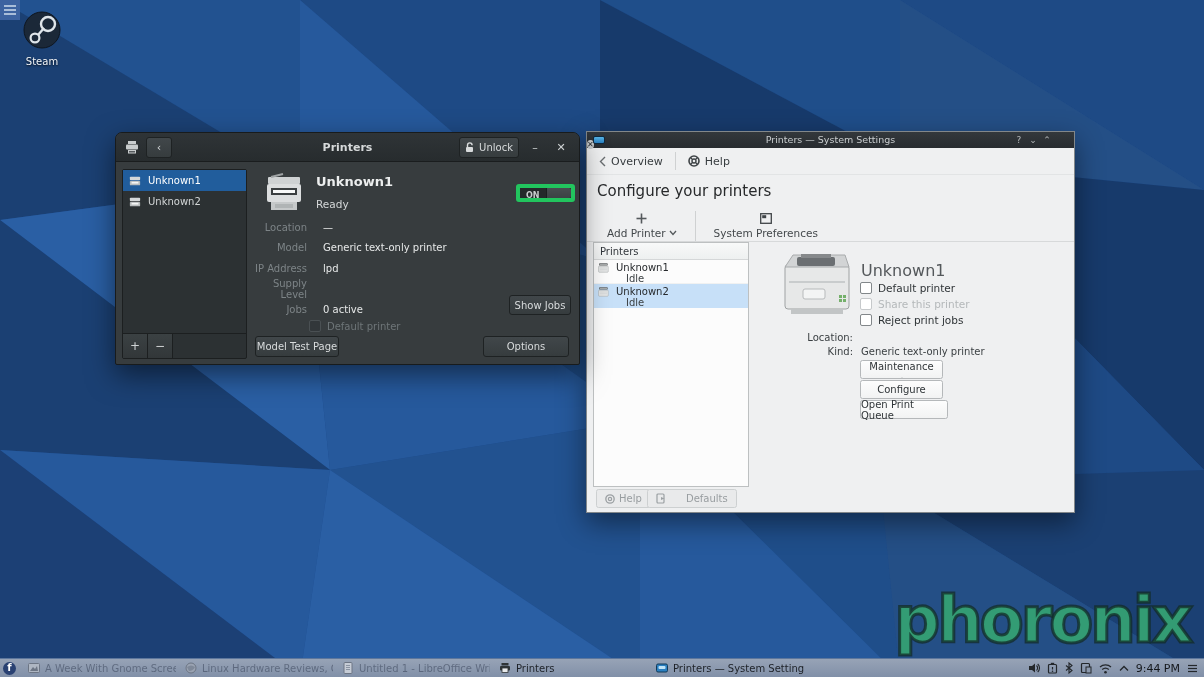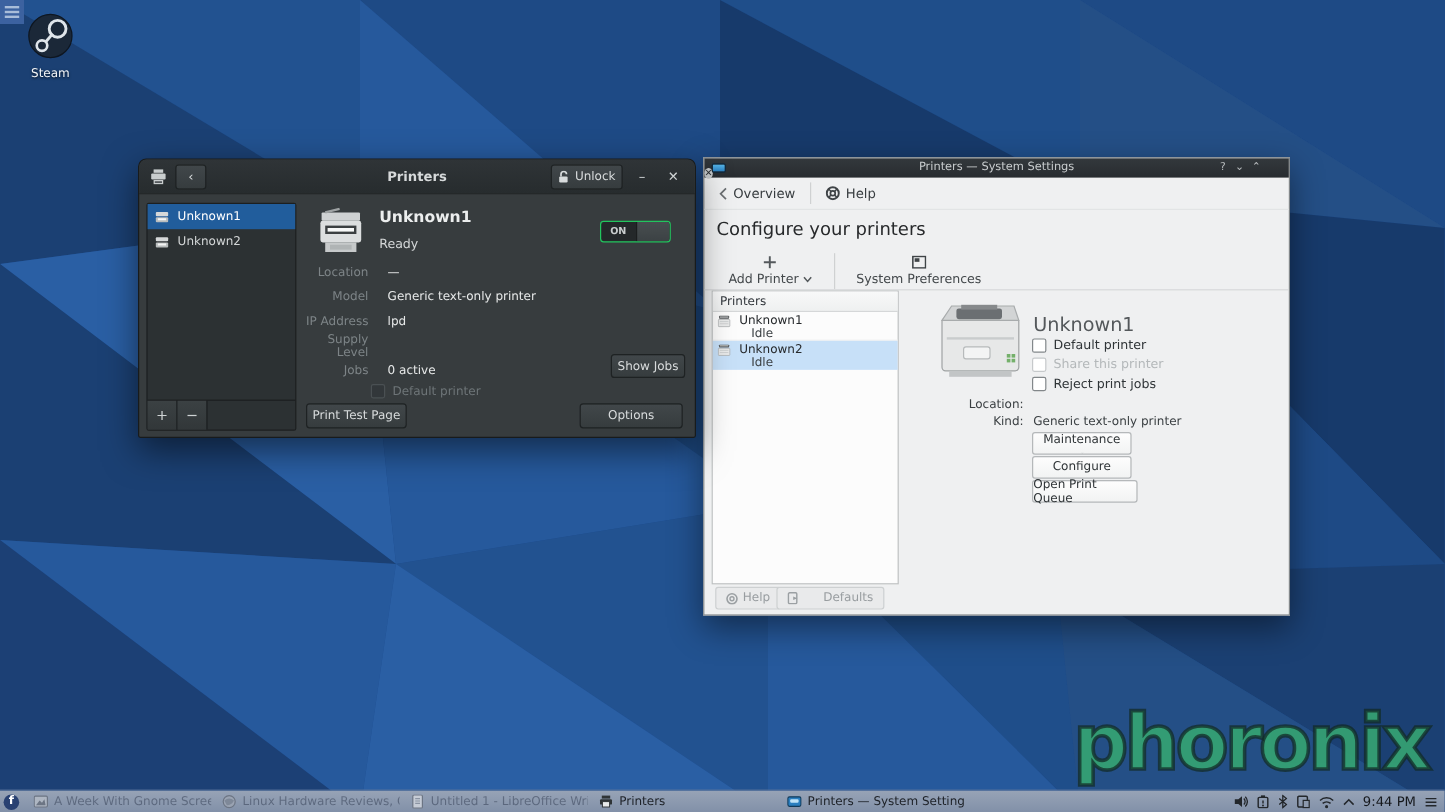--- a/index.html
+++ b/index.html
@@ -31,21 +31,21 @@
   #g-sidebar { position:absolute; left:6px; top:36px; width:125px; height:190px; background:#2c3133; border:1px solid #1c1f20; border-radius:2px; display:flex; flex-direction:column; }
   #g-list { flex:1; }
   .g-row-item { height:21px; display:flex; align-items:center; gap:7px; padding-left:6px; color:#d3d6d7; font-size:10px; }
   .g-row-item.sel { background:#215d9c; color:#fff; }
   #g-list-toolbar { height:25px; border-top:1px solid #1c1f20; display:flex; }
   .g-pm { width:25px; height:100%; background:linear-gradient(#3b4143,#323739); border-right:1px solid #1c1f20; color:#cfd3d4; font-size:12px; display:flex; align-items:center; justify-content:center; }
 
   #g-name { position:absolute; left:200px; top:41px; color:#eceeee; font-size:13px; font-weight:bold; }
   #g-status { position:absolute; left:200px; top:65px; color:#d4d7d8; font-size:10.5px; }
   #g-printer-img { position:absolute; left:147px; top:40px; }
-  #g-switch { position:absolute; right:20px; top:51px; width:59px; height:18px; background:#24282a; border:1px solid #22c55e; border-radius:3px; display:flex; }
+  #g-switch { position:absolute; right:4px; top:51px; width:59px; height:18px; background:#24282a; border:4px solid #22c55e; border-radius:3px; display:flex; }
   #g-switch .on-label { width:50%; text-align:center; line-height:16px; color:#c9cdce; font-size:8px; font-weight:bold; }
   #g-switch .handle { width:50%; background:linear-gradient(#474d50,#3c4244); border-left:1px solid #1b1e1f; border-radius:0 2px 2px 0; }
 
   #g-fields { position:absolute; left:133px; top:84px; right:10px; }
   .g-frow { display:flex; height:20.5px; align-items:center; font-size:10px; }
   .g-flabel { width:58px; text-align:right; color:#7d8487; flex:none; }
   .g-fvalue { margin-left:16px; color:#e7e9e9; }
   #g-showjobs { position:absolute; right:8px; top:162px; width:62px; height:20px; }
   #g-default { position:absolute; left:193px; top:187px; display:flex; align-items:center; gap:6px; }
   #g-default .cb { width:12px; height:12px; background:#32373a; border:1px solid #4a5053; border-radius:2px; }
@@ -243,21 +243,21 @@
         <span class="g-fvalue">0 active</span>
       </div>
   </div>
   <div id="g-showjobs" class="g-btn">Show Jobs</div>
 
   <div id="g-default">
     <span class="cb"></span>
     <span>Default printer</span>
   </div>
 
-  <div id="g-testpage" class="g-btn">Print Test Page</div>
+  <div id="g-testpage" class="g-btn">Model Test Page</div>
   <div id="g-options" class="g-btn">Options</div>
 </div>
 
 <div id="kwin">
   <div id="k-titlebar">
     <span id="k-appicon"></span>
     <div id="k-title">Printers  —  System Settings</div>
     <span id="k-help-btn" class="k-tbtn">?</span>
     <span id="k-min-btn" class="k-tbtn">⌄</span>
     <span id="k-max-btn" class="k-tbtn">⌃</span>

